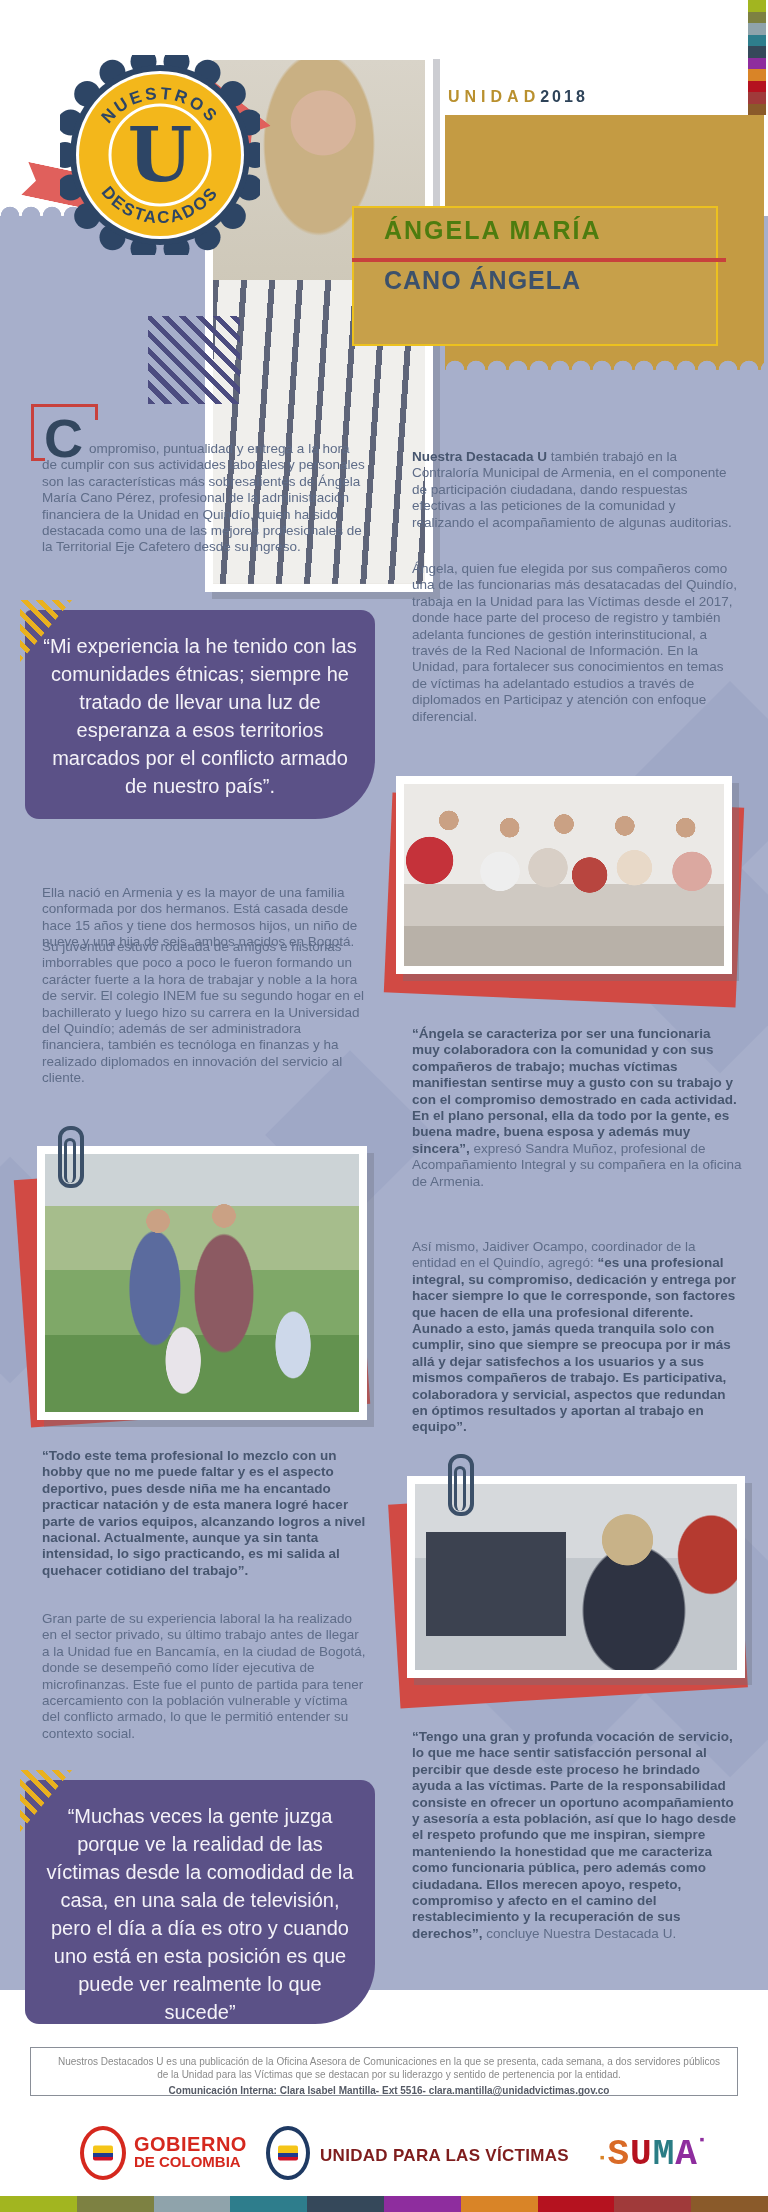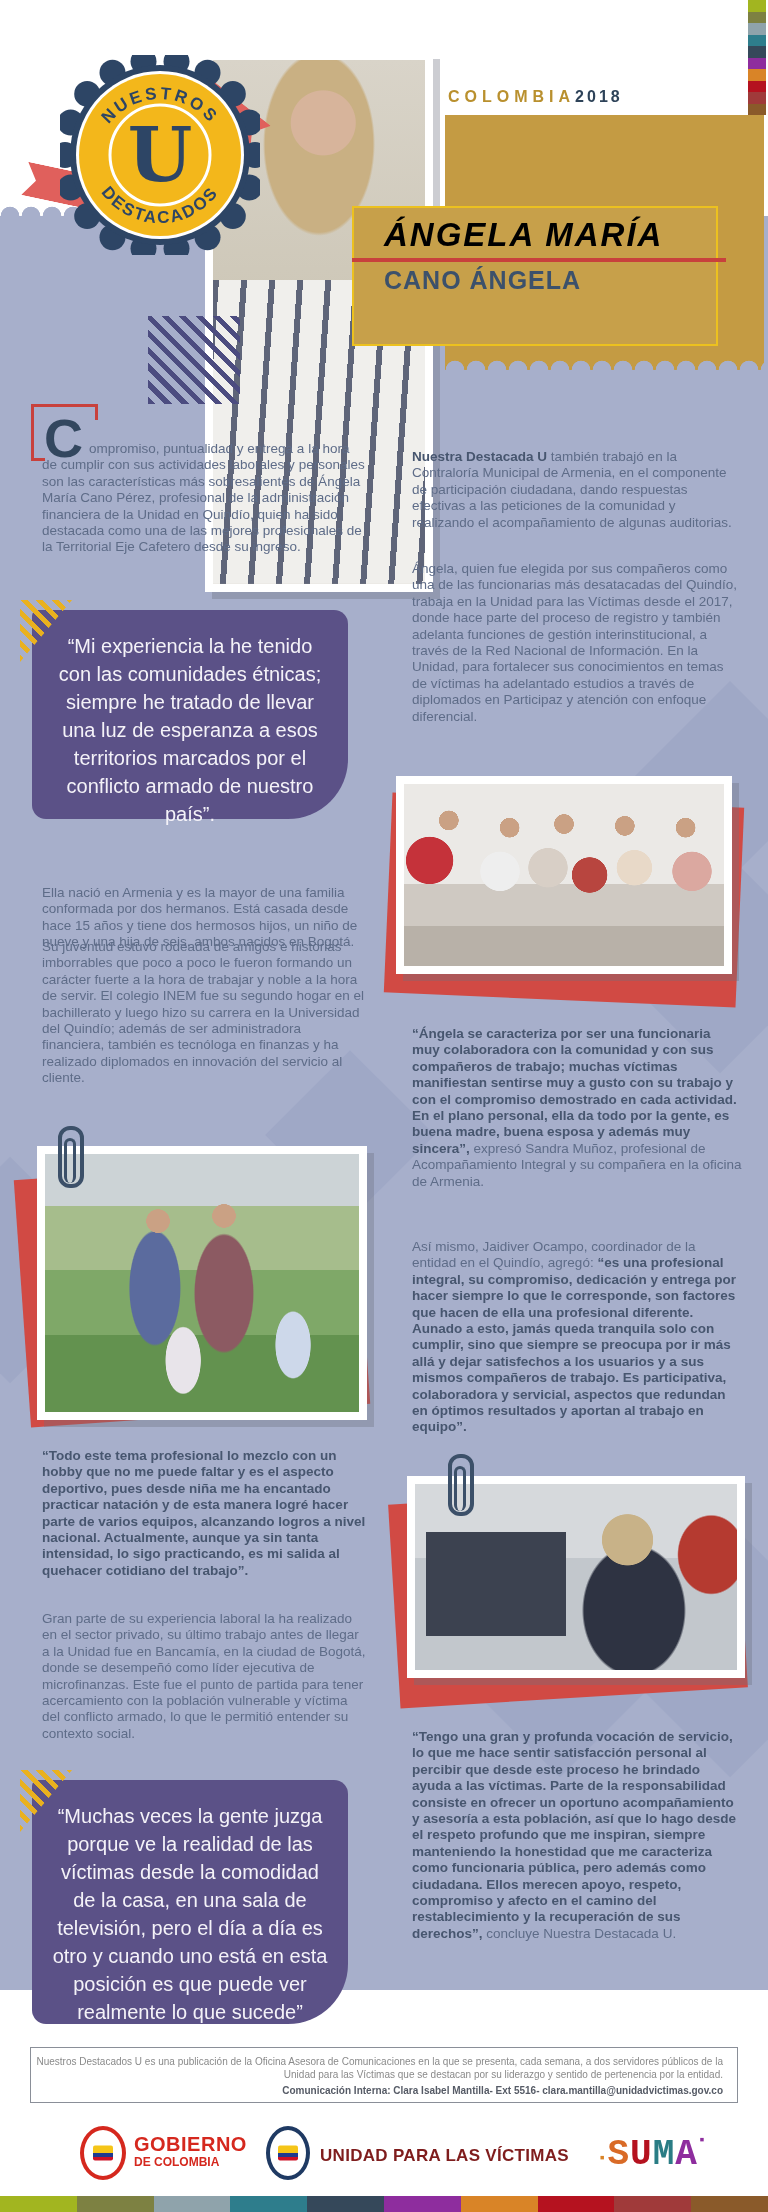--- a/index.html
+++ b/index.html
@@ -11,21 +11,21 @@
   .scallop{height:12px;background-image:radial-gradient(circle at 10px 12px,#a7afcb 9px,rgba(0,0,0,0) 9.6px);
            background-size:21px 12px;background-repeat:repeat-x;}
   .scallop-left{left:0;top:204px;width:446px;z-index:2;}
   .scallop-gold{left:445px;top:358px;width:323px;z-index:3;}
   .gold-block{left:445px;top:115px;width:319px;height:255px;background:#c49b43;z-index:1;}
   .vstrip{left:748px;top:0;width:18px;z-index:2;}
   .vstrip>span{display:block;width:18px;height:11.5px;}
   .octubre{left:448px;top:88px;font-size:16px;font-weight:bold;letter-spacing:5px;z-index:2;}
   .octubre .m{color:#b9902e;} .octubre .y{color:#2e4359;letter-spacing:3px;}
   .name-box{left:352px;top:206px;width:362px;height:136px;background:#c7a04a;border:2px solid #ecc11f;z-index:5;}
-  .name1{left:384px;top:216px;font-size:33px;font-weight:bold;color:#000000;letter-spacing:2px;z-index:6;font-style:italic;}
+  .name1{left:384px;top:216px;font-size:25px;font-weight:bold;color:#4d7c0f;letter-spacing:2px;z-index:6;}
   .red-underline{left:352px;top:258px;width:374px;height:4px;background:#c8413c;z-index:6;}
   .name2{left:384px;top:266px;font-size:25px;font-weight:bold;color:#3c516b;letter-spacing:1px;z-index:6;}
   .territory-bar{left:325px;top:300px;width:443px;height:31px;background:#c8413c;color:#ffffff;
                  font-size:18px;font-weight:bold;text-align:center;line-height:31px;letter-spacing:.5px;z-index:7;}
   
   .photo-frame{background:#ffffff;padding:8px;box-shadow:7px 7px 0 rgba(110,112,125,.35);}
   .portrait{left:205px;top:52px;width:212px;height:524px;z-index:4;}
   .portrait .img{width:212px;height:524px;
     background:
       radial-gradient(circle 33px at 52% 12%, #d7b49b 97%, rgba(0,0,0,0)),
@@ -50,21 +50,21 @@
   .clip{width:26px;height:62px;z-index:5;}
   .clip .outer{position:absolute;left:0;top:0;width:18px;height:54px;border:4px solid #3c5069;border-radius:12px;}
   .clip .inner{position:absolute;left:6px;top:12px;width:6px;height:42px;border:3px solid #3c5069;border-radius:7px;border-bottom:none;}
   
   .para{position:absolute;font-size:13.5px;line-height:16.4px;color:#5e6c88;margin:0;z-index:4;}
   .para .b, .para.bold{font-weight:bold;color:#47566f;}
   .dropcap{left:44px;top:411px;font-size:54px;font-weight:bold;color:#33475f;z-index:5;line-height:1;}
   .bracket{left:31px;top:404px;width:64px;height:54px;border-left:3px solid #c8413c;border-top:3px solid #c8413c;z-index:4;}
   .bracket-stub-r{left:95px;top:404px;width:3px;height:16px;background:#c8413c;z-index:4;}
   .bracket-stub-b{left:31px;top:458px;width:14px;height:3px;background:#c8413c;z-index:4;}
-  .quote-box{position:absolute;left:32px;width:316px;background:#5b5187;color:#f4f2f8;
+  .quote-box{position:absolute;left:25px;width:350px;background:#5b5187;color:#f4f2f8;
     border-radius:6px 14px 60px 14px;text-align:center;font-size:20px;line-height:28px;
     padding:22px 18px;box-sizing:border-box;z-index:4;}
   .hatch{width:52px;height:62px;z-index:5;
     background:repeating-linear-gradient(45deg,#e9b11f 0 5px,rgba(0,0,0,0) 5px 11px);
     clip-path:polygon(0 0,100% 0,0 100%);}
   
   .groupphoto{left:396px;top:776px;width:320px;height:182px;z-index:3;}
   .groupphoto .img{width:320px;height:182px;
     background:
       radial-gradient(circle 24px at 8% 42%, #c5323a 97%, rgba(0,0,0,0)),
@@ -94,32 +94,32 @@
     background:
       radial-gradient(circle 26px at 66% 30%, #c8b288 97%, rgba(0,0,0,0)),
       radial-gradient(ellipse 52px 66px at 68% 68%, #2e3342 96%, rgba(0,0,0,0)),
       radial-gradient(ellipse 34px 40px at 92% 38%, #b53a30 96%, rgba(0,0,0,0)),
       linear-gradient(#3c4250,#3c4250),
       linear-gradient(#aebcd4,#aebcd4),
       linear-gradient(180deg,#d6d9dc 0 40%,#c2c7cc 40% 100%);
     background-size:auto,auto,auto,140px 104px,120px 84px,100% 100%;
     background-position:0 0,0 0,0 0,6% 58%,8% 52%,0 0;background-repeat:no-repeat;}
   
-  .footer-box{left:30px;top:2047px;width:708px;height:56px;border:1px solid #8a8f98;background:#ffffff;
-    box-sizing:border-box;text-align:right;padding:7px 14px 0 0;z-index:4;}
+  .footer-box{left:30px;top:2047px;width:708px;height:49px;border:1px solid #8a8f98;background:#ffffff;
+    box-sizing:border-box;text-align:center;padding:7px 14px 0 24px;z-index:4;}
   .footer-box .about{font-size:10px;line-height:13px;color:#8a8a8a;margin:0;}
   .footer-box .contact{font-size:10px;line-height:14px;color:#565b66;font-weight:bold;margin:3px 0 0 0;}
   .seal{border-radius:50%;box-sizing:border-box;background:#ffffff;}
   .seal .flag{position:absolute;left:50%;top:50%;transform:translate(-50%,-50%);width:20px;height:15px;
     background:linear-gradient(180deg,#f5c518 0 50%,#1f3a8f 50% 75%,#ce1126 75% 100%);border-radius:2px;}
   .seal-gob{left:80px;top:2126px;width:46px;height:54px;border:4px solid #d5281e;z-index:4;}
   .seal-uni{left:266px;top:2126px;width:44px;height:54px;border:4px solid #1f3a63;z-index:4;}
   .gob-text{left:134px;top:2134px;color:#d5281e;font-weight:bold;z-index:4;}
   .gob-text .l1{font-size:20px;line-height:20px;letter-spacing:.5px;}
-  .gob-text .l2{font-size:12px;line-height:16px;}
+  .gob-text .l2{font-size:15px;line-height:16px;}
   .uni-text{left:320px;top:2146px;color:#7f1d1d;font-weight:bold;font-size:17px;letter-spacing:.3px;z-index:4;}
   .suma{left:598px;top:2132px;font-size:36px;font-weight:bold;letter-spacing:1px;z-index:4;
         font-family:Liberation Mono, monospace;}
   .suma>span:first-child{font-size:14px;vertical-align:2px;}
   .suma>span:last-child{font-size:14px;vertical-align:20px;}
   .hstrip{left:0;top:2196px;width:768px;height:16px;display:flex;z-index:4;}
   .hstrip>span{flex:1;height:16px;}
 </style>
 </head>
 <body>
@@ -145,21 +145,21 @@
       <span style="background: rgb(46, 125, 140);"></span>
       <span style="background: rgb(53, 72, 90);"></span>
       <span style="background: rgb(142, 45, 158);"></span>
       <span style="background: rgb(217, 132, 39);"></span>
       <span style="background: rgb(181, 18, 31);"></span>
       <span style="background: rgb(160, 58, 58);"></span>
       <span style="background: rgb(138, 90, 42);"></span>
     </div>
 
   <div class="abs octubre">
-    <span class="m">COLOMBIA</span><span class="y">2018</span>
+    <span class="m">UNIDAD</span><span class="y">2018</span>
   </div>
 
   <div class="abs photo-frame portrait">
     <div class="img"></div>
   </div>
   <div class="abs diag-stripes"></div>
 
   <div class="abs name-box"></div>
   <div class="abs name1">ÁNGELA MARÍA</div>
   <div class="abs red-underline"></div>

